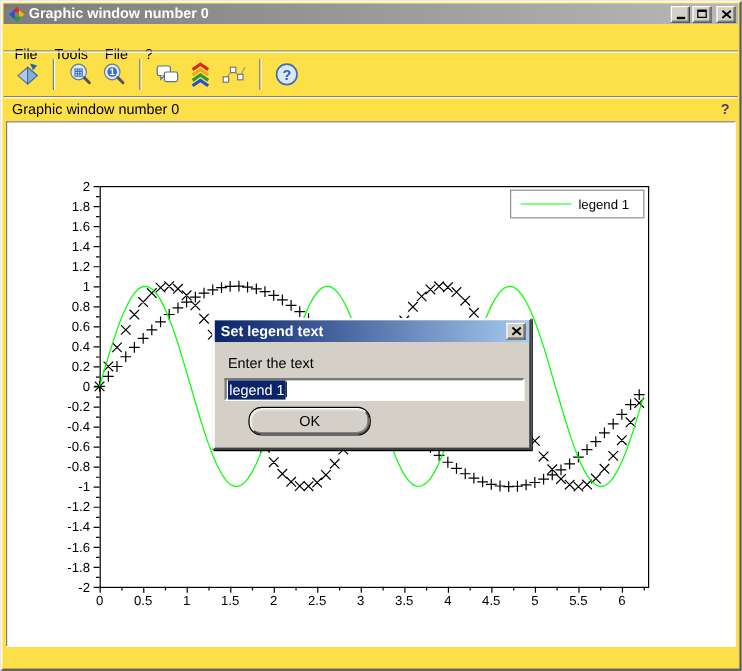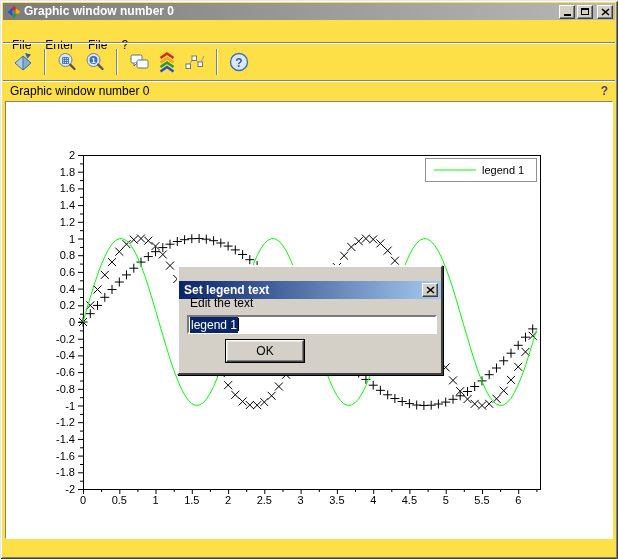--- a/index.html
+++ b/index.html
@@ -30,33 +30,33 @@
   .infobar{position:absolute;left:3px;top:82px;width:612px;height:18px;display:flex;align-items:center;justify-content:space-between;padding:0 7px;}
   .info-text{font-size:12px;color:#000;}
   .info-help{font-size:12px;font-weight:bold;cursor:default;}
   
   .canvas{position:absolute;left:5px;top:101px;width:608px;height:438px;background:#ffffff;
     border:1px solid;border-color:#808080 #ffffff #ffffff #808080;}
   
   .dialog{position:absolute;left:177px;top:265px;width:266px;height:110px;background:#d4d0c8;
     border:2px solid;border-color:#ffffff #404040 #404040 #ffffff;box-shadow:1px 1px 0 #000000;z-index:10;}
   .dlg-titlebar{position:absolute;left:0;top:0;width:262px;height:18px;
-    background:linear-gradient(to right,#0a246a,#a6caf0);display:flex;align-items:center;padding:0 3px 0 5px;margin-top:14px;}
+    background:linear-gradient(to right,#0a246a,#a6caf0);display:flex;align-items:center;padding:0 3px 0 5px;}
   .dlg-title{color:#ffffff;font-weight:bold;font-size:12px;flex:1;line-height:18px;}
   .dlg-close{width:16px;height:14px;padding:0;background:#d4d0c8;border:1px solid;border-color:#ffffff #404040 #404040 #ffffff;
     box-shadow:inset -1px -1px 0 #808080;display:flex;align-items:center;justify-content:center;cursor:default;}
   .dlg-label{position:absolute;left:11px;top:29px;font-size:12px;color:#000;}
   .dlg-input{position:absolute;left:8px;top:48px;width:250px;height:19px;background:#ffffff;
     border:2px solid;border-color:#7a7a7a #ffffff #ffffff #7a7a7a;font-size:12px;display:flex;align-items:center;padding-left:1px;cursor:text;}
   .sel{background:#0a246a;color:#ffffff;padding:1px 1px;}
   .caret{width:1px;height:13px;background:#000;display:inline-block;margin-left:0;}
   .btn{position:absolute;top:73px;height:22px;background:#d4d0c8;border:1px solid;border-color:#ffffff #404040 #404040 #ffffff;
     box-shadow:inset -1px -1px 0 #808080, inset 1px 1px 0 #ece9d8;font-size:12px;color:#000;cursor:default;
     font-family:"Liberation Sans","DejaVu Sans",sans-serif;}
-  .btn-ok{left:47px;width:78px;border-color:#ffffff #404040 #404040 #ffffff;outline:1px solid #000;}
+  .btn-ok{left:29px;width:100px;border-color:#ffffff #404040 #404040 #ffffff;outline:1px solid #000;border-radius:10px;}
   .btn-cancel{left:143px;width:69px;}
   svg{display:block;}
   text{font-family:"Liberation Sans","DejaVu Sans",sans-serif;}
 </style>
 </head>
 <body>
 
 <div class="window">
 
   <div class="titlebar">
@@ -79,21 +79,21 @@
       <button class="winbtn close">
         <svg width="9" height="8" viewBox="0 0 9 8">
             <path d="M1 1 L8 7 M8 1 L1 7" stroke="#000" stroke-width="1.6" fill="none"></path>
           </svg>
       </button>
     </span>
   </div>
 
   <div class="menubar">
     <span class="menu-item">File</span>
-    <span class="menu-item">Enter</span>
+    <span class="menu-item">Tools</span>
     <span class="menu-item">File</span>
     <span class="menu-item">?</span>
   </div>
 
   <div class="groove" style="top:42px"></div>
 
   <div class="toolbar">
     <button class="tbtn">
       <svg width="22" height="22" viewBox="0 0 22 22">
         <path d="M3 12 L11 5 L19 12 L11 19 Z" fill="#aecbe8" stroke="#4a6f9e" stroke-width="1"></path>
@@ -274,21 +274,21 @@
 
   <div class="dialog">
     <div class="dlg-titlebar">
       <span class="dlg-title">Set legend text</span>
       <button class="dlg-close">
         <svg width="9" height="8" viewBox="0 0 9 8">
             <path d="M1 1 L8 7 M8 1 L1 7" stroke="#000" stroke-width="1.6" fill="none"></path>
           </svg>
       </button>
     </div>
-    <div class="dlg-label">Edit the text</div>
+    <div class="dlg-label">Enter the text</div>
     <div class="dlg-input">
       <span class="sel">legend 1</span>
         <span class="caret"></span>
     </div>
     <button class="btn btn-ok">OK</button>
   </div>
 
 </div>
 
 </body></html>

